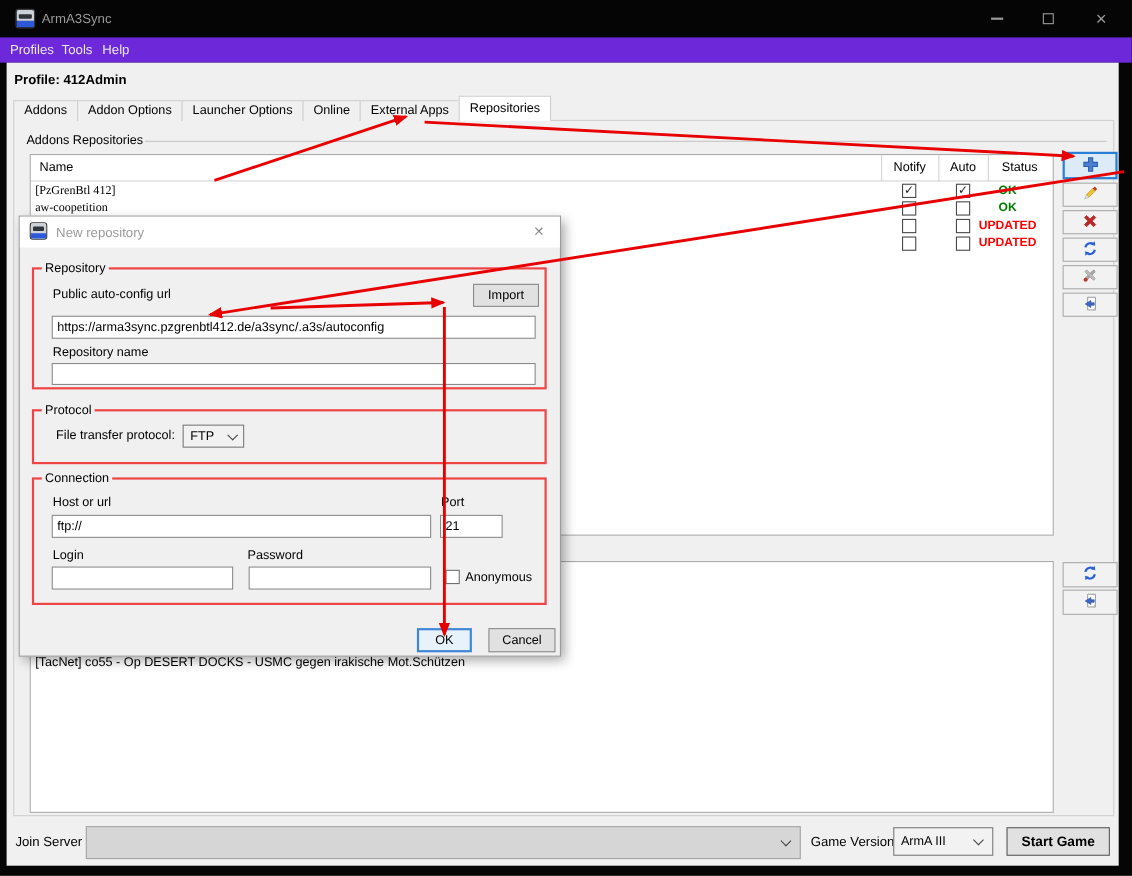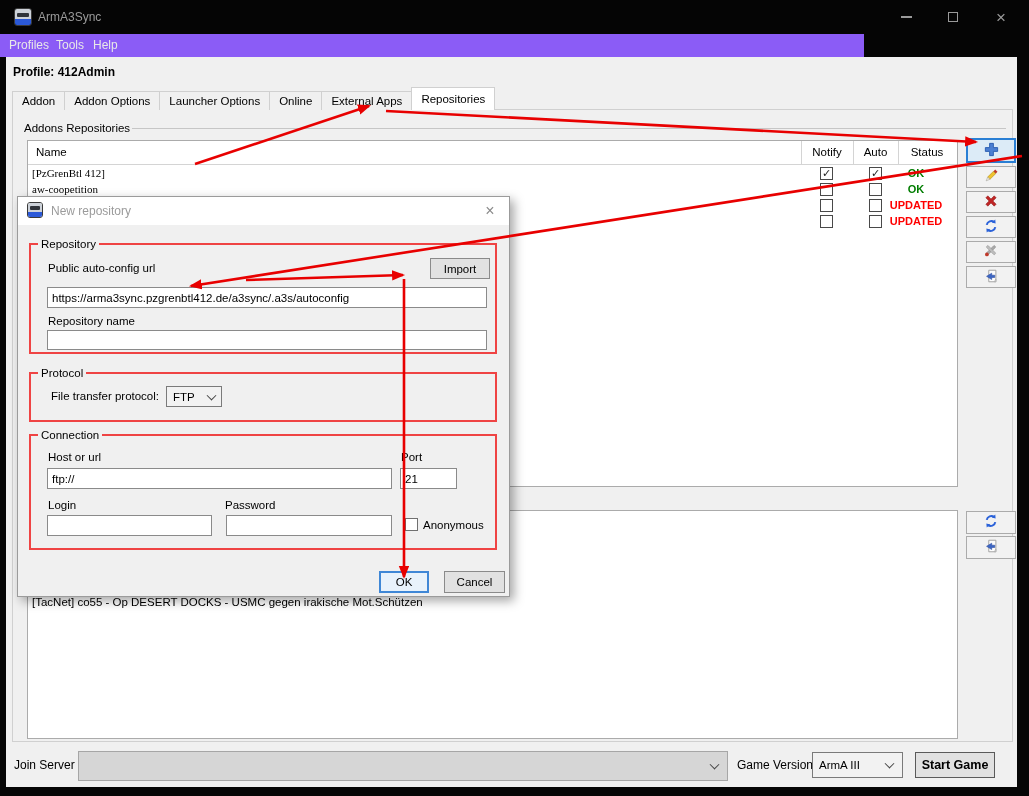--- a/index.html
+++ b/index.html
@@ -10,21 +10,21 @@
   .titlebar{position:absolute;left:0;top:0;width:976px;height:34px;background:#050505;}
   .app-icon{position:absolute;width:18px;height:18px;border-radius:3px;overflow:hidden;border:1px solid #3a3a3a;}
   .app-icon .ic-top{position:absolute;left:0;top:0;right:0;height:62%;background:#cdd2d9;}
   .app-icon .ic-band{position:absolute;left:2px;top:4px;right:2px;height:4px;background:#30343b;border-radius:1px;}
   .app-icon .ic-bot{position:absolute;left:0;bottom:0;right:0;height:38%;background:#2b59d8;}
   .title-text{position:absolute;left:38px;top:10px;color:#9a9a9a;font-size:12px;}
   .winbtn{position:absolute;top:4px;width:30px;height:26px;display:flex;align-items:center;justify-content:center;color:#9a9a9a;}
   .win-min-glyph{width:11px;height:0;border-top:2px solid #9a9a9a;}
   .win-max-glyph{width:10px;height:10px;border:1.5px solid #9a9a9a;}
   .win-close-glyph{font-size:17px;line-height:17px;color:#9a9a9a;}
-  .menubar{position:absolute;left:0;top:34px;width:864px;height:23px;background:#8b5cf6;}
+  .menubar{position:absolute;left:0;top:34px;width:1029px;height:23px;background:#6d28d9;}
   .menu-item{position:absolute;top:4px;color:#e8e8e8;font-size:12px;}
   
   .client{position:absolute;left:6px;top:57px;width:1011px;height:730px;background:#f0f0f0;}
   .profile{position:absolute;left:7px;top:8px;font-weight:bold;font-size:12px;}
   
   .tabs{position:absolute;left:6px;top:30px;height:23px;display:flex;align-items:flex-end;z-index:2;}
   .tab{background:#f0f0f0;border:1px solid #d0d0d0;border-bottom:none;padding:3px 9px 3px 9px;font-size:11.5px;margin-right:-1px;height:19px;}
   .tab.selected{background:#fff;height:23px;padding-top:5px;position:relative;z-index:3;}
   .tabpanel{position:absolute;left:6px;top:52px;width:1001px;height:633px;border:1px solid #d0d0d0;background:#f0f0f0;}
   
@@ -48,21 +48,21 @@
   
   .events-panel{position:absolute;left:14px;top:400px;width:931px;height:229px;background:#fff;border:1px solid #ababab;}
   .event-row{position:absolute;left:4px;top:85px;font-size:11.5px;white-space:nowrap;}
   
   .footer-label{position:absolute;font-size:12px;}
   .combo{position:absolute;border:1px solid #a6a6a6;background:#d6d6d6;}
   .combo.light{background:#f2f2f2;border:1px solid #7a7a7a;}
   .combo .val{position:absolute;left:6px;top:50%;transform:translateY(-50%);font-size:11.5px;}
   .chev{position:absolute;right:9px;top:50%;width:7px;height:7px;border-right:1.6px solid #444;border-bottom:1.6px solid #444;transform:translateY(-70%) rotate(45deg);}
   .btn{display:flex;align-items:center;justify-content:center;background:#e1e1e1;border:1px solid #8a8a8a;font-size:11.5px;}
-  .start-btn{position:absolute;left:909px;top:695px;width:80px;height:26px;border:1px solid #5a5a5a;font-weight:bold;font-size:12.5px;}
+  .start-btn{position:absolute;left:909px;top:695px;width:94px;height:26px;border:1px solid #5a5a5a;font-weight:bold;font-size:12.5px;}
   
   .dialog{position:absolute;left:17px;top:196px;width:493px;height:401px;background:#f0f0f0;border:1px solid #9b9b9b;box-shadow:4px 4px 10px rgba(0,0,0,0.35);z-index:10;}
   .dlg-title{position:absolute;left:0;top:0;right:0;height:28px;background:#fff;}
   .dlg-title-text{position:absolute;left:33px;top:7px;color:#9b9b9b;font-size:12px;}
   .dlg-close{position:absolute;right:8px;top:3px;width:22px;height:22px;display:flex;align-items:center;justify-content:center;color:#8b8b8b;font-size:16px;}
   .group{position:absolute;border:2px solid #ef4444;}
   .group-label{position:absolute;top:-7px;left:7px;background:#f0f0f0;padding:0 3px;font-size:11.5px;}
   .dlabel{position:absolute;font-size:11.5px;white-space:nowrap;}
   .tb{position:absolute;border:1px solid #8a8a8a;background:#fff;font-family:"Liberation Sans",sans-serif;font-size:11.5px;padding:0 4px;margin:0;}
   .dlg-btn{position:absolute;height:22px;}
@@ -97,21 +97,21 @@
   <div class="menubar">
     <div class="menu-item" style="left:9px;">Profiles</div>
     <div class="menu-item" style="left:56px;">Tools</div>
     <div class="menu-item" style="left:93px;">Help</div>
   </div>
 
   <div class="client">
     <div class="profile">Profile: 412Admin</div>
 
     <div class="tabs">
-      <div class="tab">Addon</div>
+      <div class="tab">Addons</div>
       <div class="tab">Addon Options</div>
       <div class="tab">Launcher Options</div>
       <div class="tab">Online</div>
       <div class="tab">External Apps</div>
       <div class="tab selected">Repositories</div>
     </div>
 
     <div class="tabpanel">
       <div class="titled-line" style="left:108px;top:18px;width:885px;"></div>
       <div class="section-label" style="left:9px;top:12px;">Addons Repositories</div>

